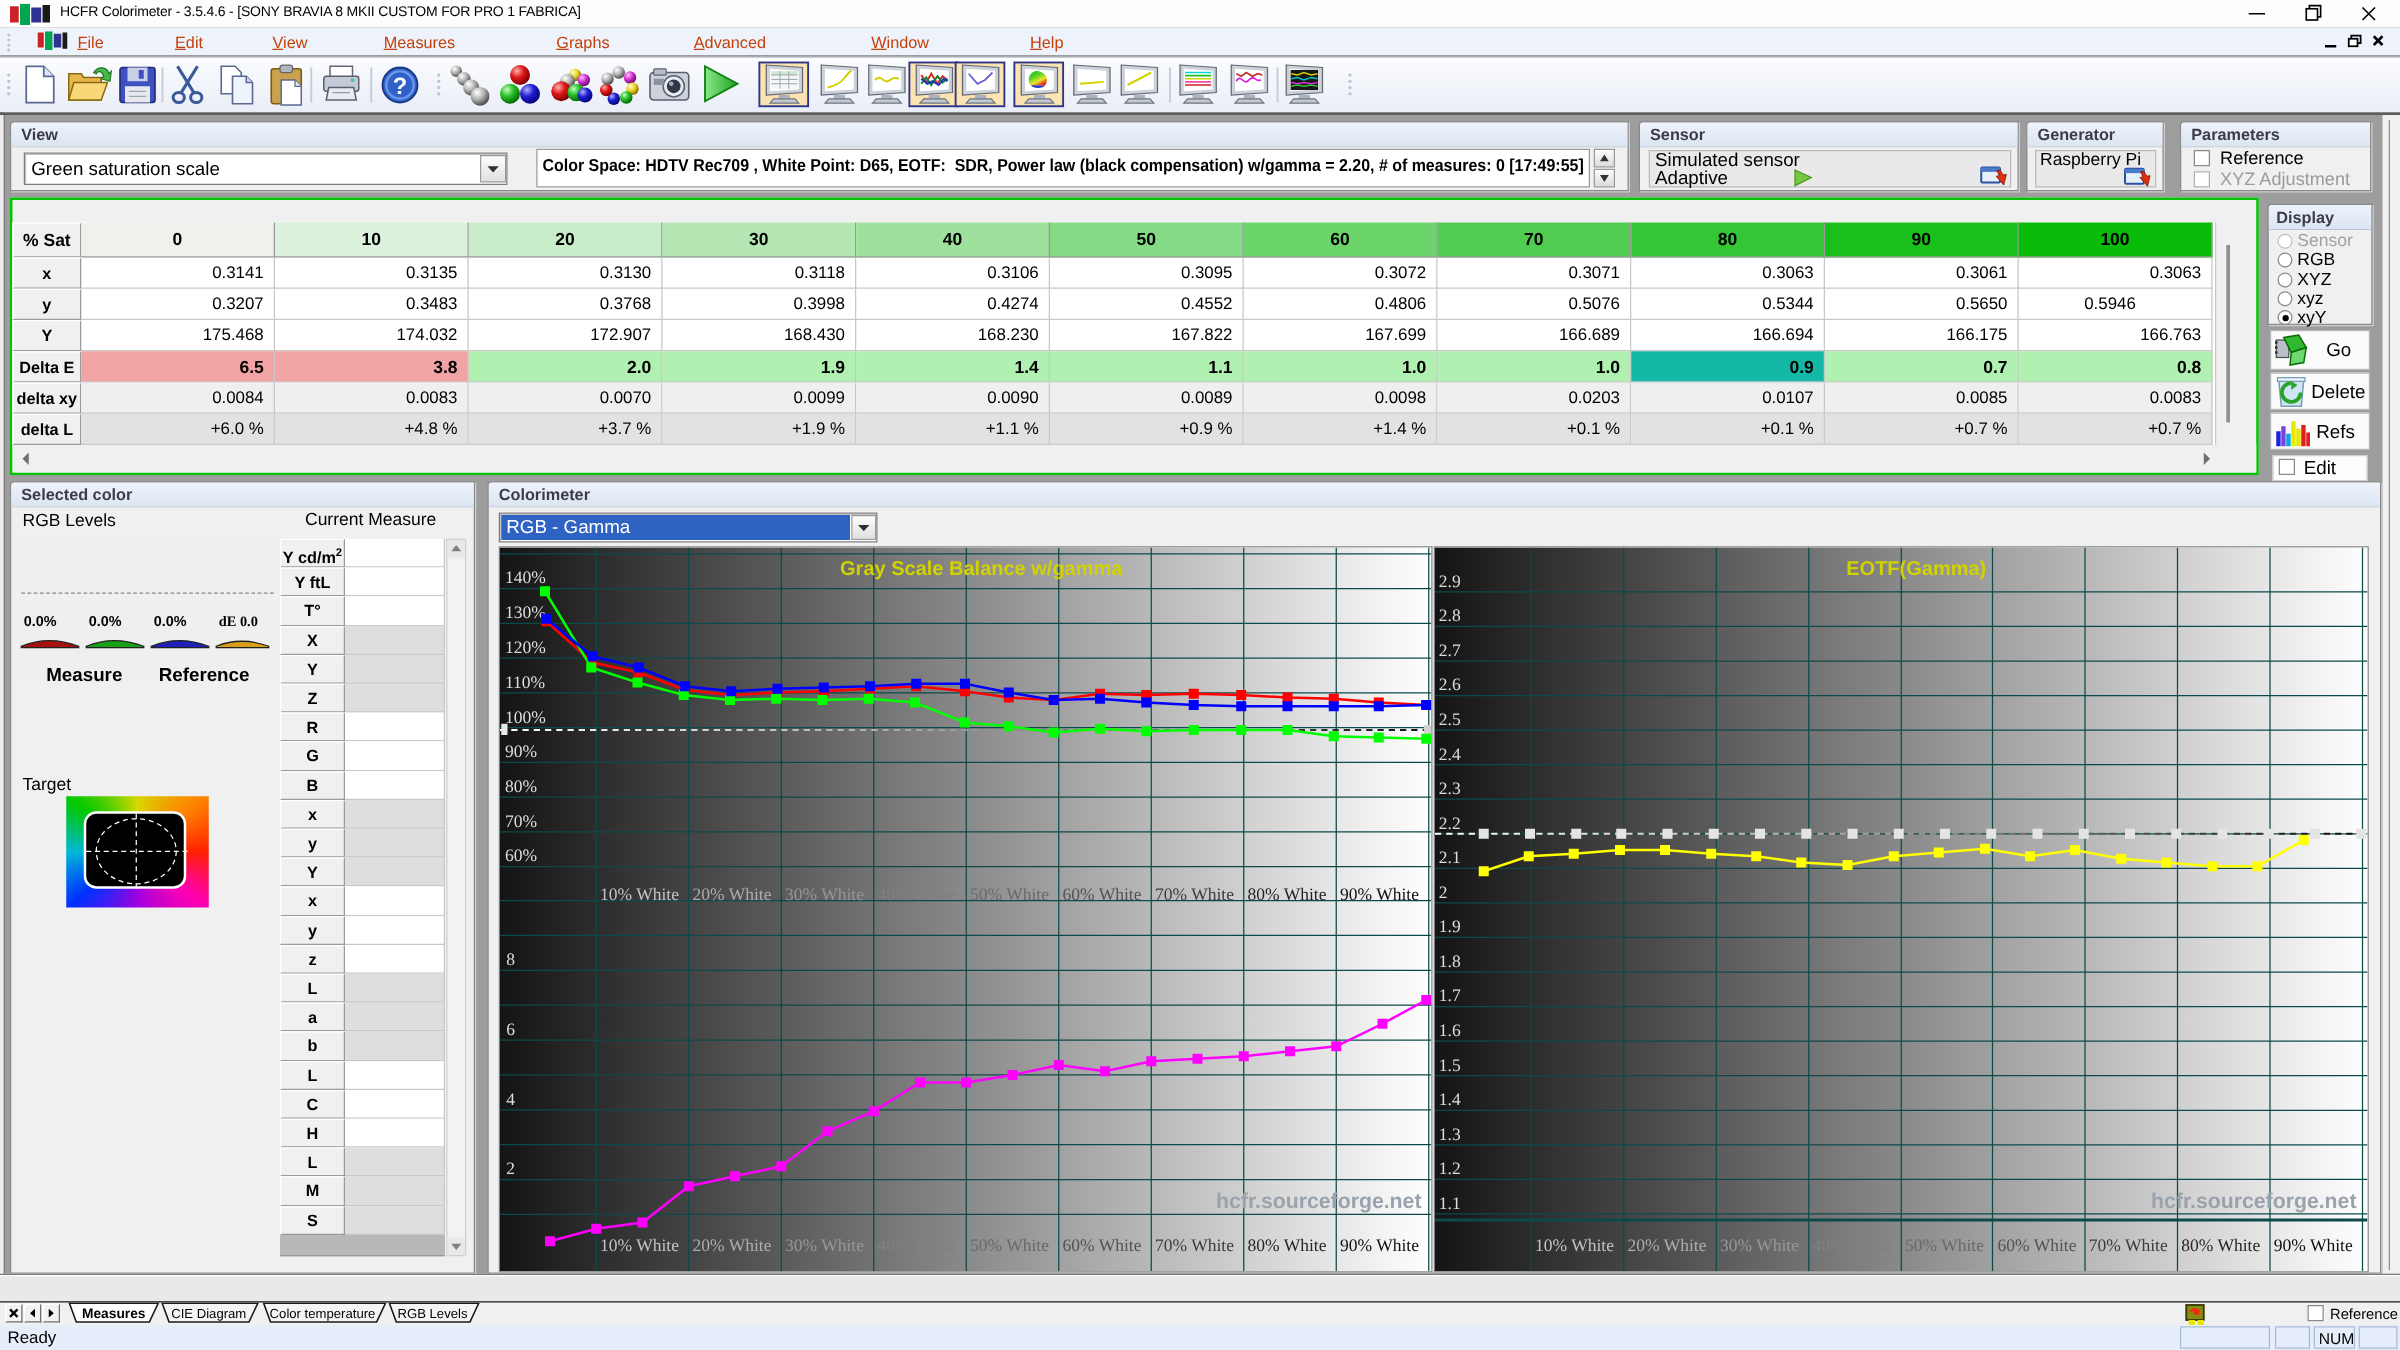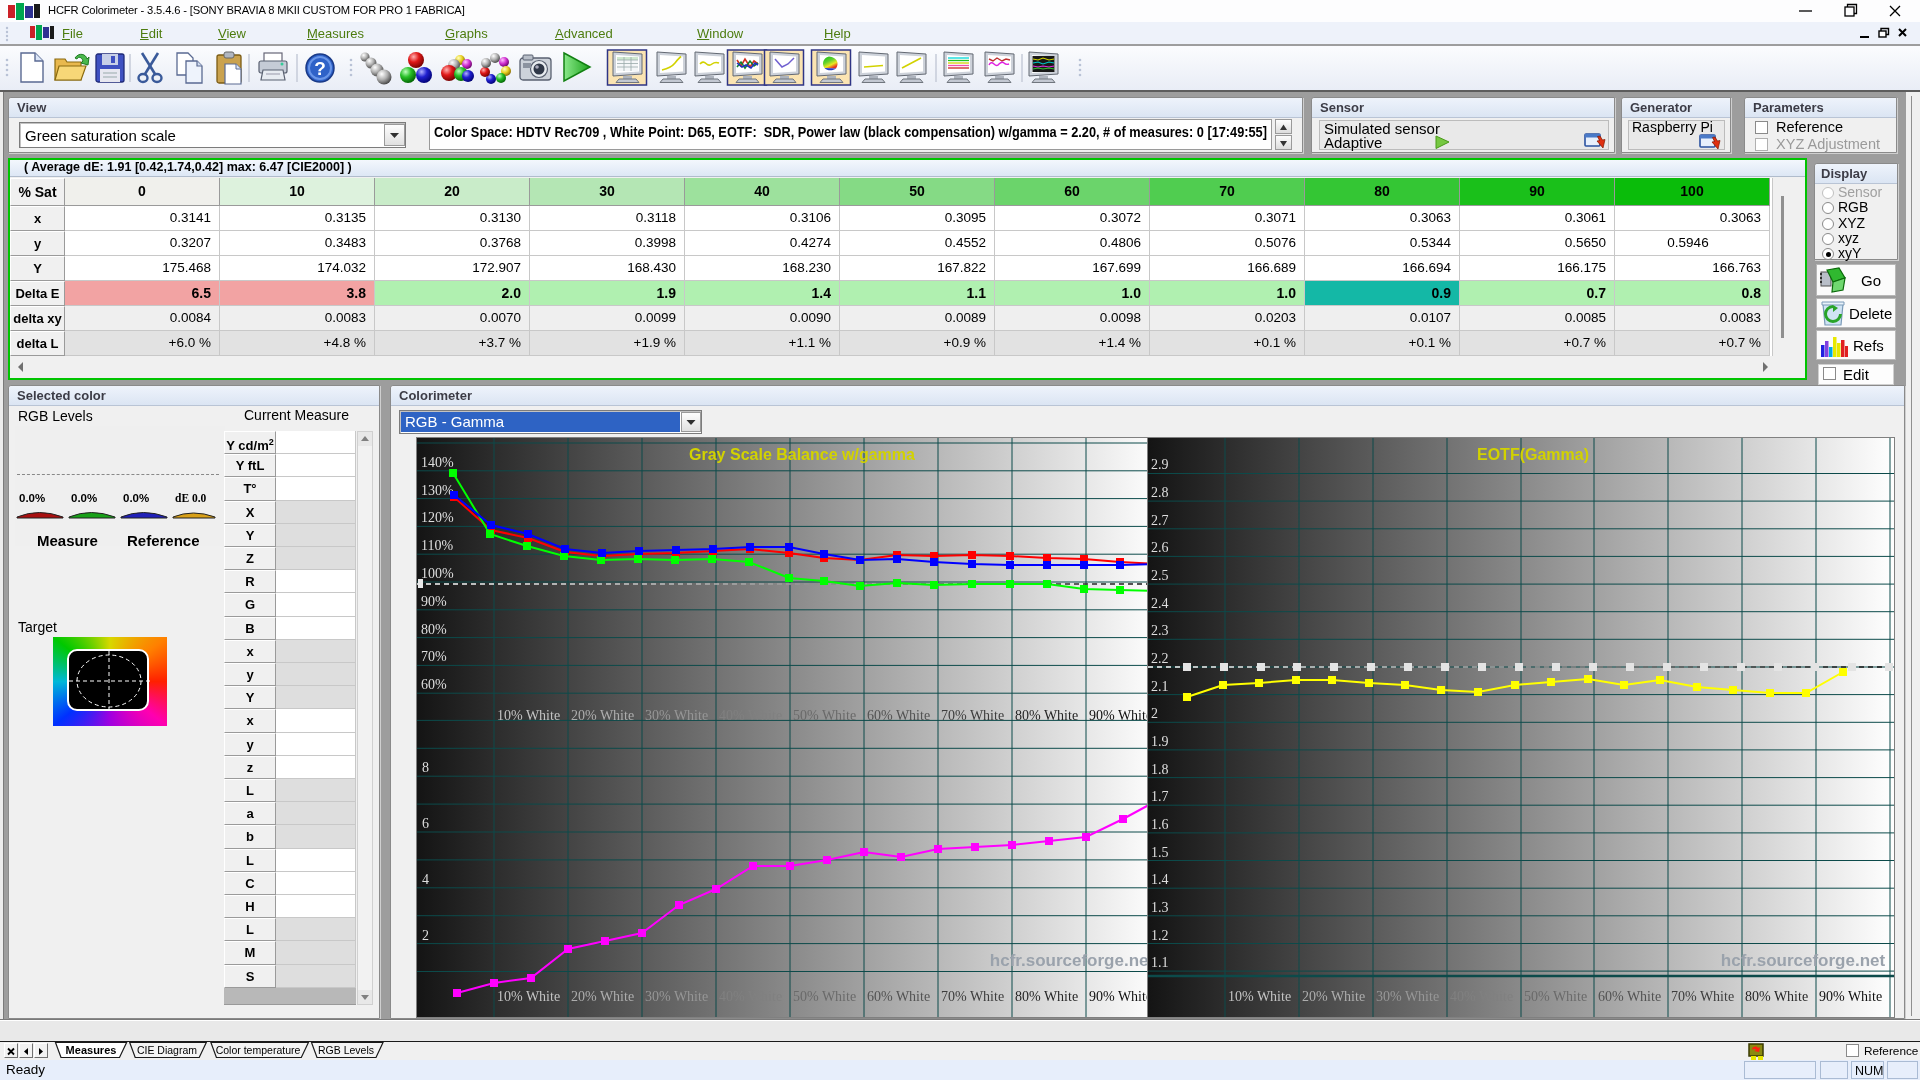--- a/index.html
+++ b/index.html
@@ -6,21 +6,21 @@
  font-family:"Liberation Sans",sans-serif;background:#9d9d9d;}
 *{box-sizing:border-box;}
 .abs{position:absolute;}
 #titlebar{left:0;top:0;width:1920px;height:22px;background:#fdfdfe;color:#000;}
 #menubar{left:0;top:22px;width:1920px;height:23px;background:#eef2fa;border-bottom:1px solid #9e9e9e;}
 #toolbar{left:0;top:46px;width:1920px;height:44px;background:linear-gradient(#fbfcfe,#e9edf6);}
 #client{left:0;top:90px;width:1920px;height:946px;background:#9d9d9d;border-top:2px solid #5c5c5c;border-left:2px solid #5c5c5c;}
 .panel{position:absolute;background:#f0f0f0;border:1px solid #8a8a8a;border-radius:3px 0 0 0;box-shadow:1px 1px 0 #cfcfcf;}
 .phead{height:20px;background:linear-gradient(#eef3fb,#dbe5f3);border-bottom:1px solid #b9c4d5;
  font-weight:bold;font-size:13px;color:#3c3c46;padding:2px 0 0 8px;border-radius:3px 0 0 0;}
-.menuitem{display:inline-block;font-size:13px;color:#4d7c0f;}
+.menuitem{display:inline-block;font-size:13px;color:#c2410c;}
 u{text-decoration:underline;}
 .cell{position:absolute;font-size:13px;overflow:hidden;white-space:nowrap;}
 .num{text-align:right;padding-right:8px;}
 .rowlab{font-weight:bold;text-align:center;background:#f0f0f0;border-right:1px solid #9a9a9a;border-bottom:1px solid #9a9a9a;border-top:1px solid #fff;border-left:1px solid #fff;}
 .colhead{font-weight:bold;text-align:center;border-right:1px solid #9a9a9a;border-bottom:1px solid #9a9a9a;}
 .databorder{border-right:1px solid #c8c8c8;border-bottom:1px solid #c8c8c8;}
 .chk{display:inline-block;width:13px;height:13px;background:#fff;border:1px solid #8a8a8a;vertical-align:-2px;}
 .radio{display:inline-block;width:12px;height:12px;background:#fff;border:1px solid #8a8a8a;border-radius:50%;vertical-align:-2px;}
 </style>
 </head>
@@ -388,21 +388,20 @@
  </div>
 </div>
 
 <div class="panel" style="left:1744px;top:97px;width:153px;height:56px;">
  <div class="phead">Parameters</div>
  <div class="abs" style="left:10px;top:21px;font-size:14.5px;"><span class="chk"></span>&nbsp; Reference</div>
  <div class="abs" style="left:10px;top:38px;font-size:14.5px;color:#9a9a9a;"><span class="chk" style="border-color:#b0b0b0"></span>&nbsp; XYZ Adjustment</div>
 </div>
 
 <div class="abs" style="left:8px;top:158px;width:1799px;height:222px;background:#f0f0f0;border:2px solid #00c400;">
- <div class="abs" style="left:0px;top:0px;width:1795px;height:17px;background:linear-gradient(#f3f7fd,#dde7f5);border-bottom:1px solid #b0bccc;font-size:12.5px;font-weight:bold;padding-left:14px;">( Average dE: 1.91 [0.42,1.74,0.42] max: 6.47 [CIE2000] )</div>
  <div class="abs" id="dtable" style="left:0px;top:18px;width:1762px;height:178px;background:#fff;">
       <div class="cell colhead" style="left:0px;top:0px;width:55px;height:28px;background:#f0f0f0;border-left:1px solid #fff;border-top:1px solid #fff;font-size:14px;line-height:27px;">% Sat</div>
       <div class="cell colhead" style="left:55px;top:0px;width:155px;height:28px;background:#f0f0ec;font-size:14px;line-height:27px;">0</div>
       <div class="cell colhead" style="left:210px;top:0px;width:155px;height:28px;background:#ddf2dd;font-size:14px;line-height:27px;">10</div>
       <div class="cell colhead" style="left:365px;top:0px;width:155px;height:28px;background:#c9ecc9;font-size:14px;line-height:27px;">20</div>
       <div class="cell colhead" style="left:520px;top:0px;width:155px;height:28px;background:#b4e6b4;font-size:14px;line-height:27px;">30</div>
       <div class="cell colhead" style="left:675px;top:0px;width:155px;height:28px;background:#9de19d;font-size:14px;line-height:27px;">40</div>
       <div class="cell colhead" style="left:830px;top:0px;width:155px;height:28px;background:#85da85;font-size:14px;line-height:27px;">50</div>
       <div class="cell colhead" style="left:985px;top:0px;width:155px;height:28px;background:#6bd46b;font-size:14px;line-height:27px;">60</div>
       <div class="cell colhead" style="left:1140px;top:0px;width:155px;height:28px;background:#50cd50;font-size:14px;line-height:27px;">70</div>
@@ -551,21 +550,21 @@
 <div class="panel" style="left:390px;top:385px;width:1515px;height:634px;">
  <div class="phead">Colorimeter</div>
  <div class="abs" style="left:8px;top:24px;width:303px;height:24px;background:#fff;border:1px solid #7c7c7c;box-shadow:inset 1px 1px 0 #c2c2c2;">
   <div class="abs" style="left:1px;top:1px;width:279px;height:20px;background:#2e63c4;color:#fff;font-size:15px;padding:1px 0 0 4px;">RGB - Gamma</div>
   <div class="abs" style="left:281px;top:1px;width:20px;height:20px;background:linear-gradient(#fdfdfd,#e0e0e0);border:1px solid #9a9a9a;">
    <svg width="18" height="18">
           <path d="M4.5,7 L13.5,7 L9,12 Z" fill="#303030"></path>
         </svg>
   </div>
  </div>
- <div class="abs" id="chartL" style="left:25px;top:51px;width:747px;height:581px;border:1px solid #808080;background:#fff;">
+ <div class="abs" id="chartL" style="left:8px;top:51px;width:747px;height:581px;border:1px solid #808080;background:#fff;">
       <svg width="745" height="579" style="position:absolute;left:0;top:0">
         <defs>
           <linearGradient id="cbg" x1="0" y1="0" x2="1" y2="0">
             <stop offset="0%" stop-color="#141414"></stop>
             <stop offset="100%" stop-color="#ffffff"></stop>
           </linearGradient>
           <linearGradient id="refg" gradientUnits="userSpaceOnUse" x1="0" y1="0" x2="745" y2="0">
             <stop offset="0%" stop-color="#ffffff"></stop>
             <stop offset="50%" stop-color="#9a9a9a"></stop>
             <stop offset="100%" stop-color="#101010"></stop>

